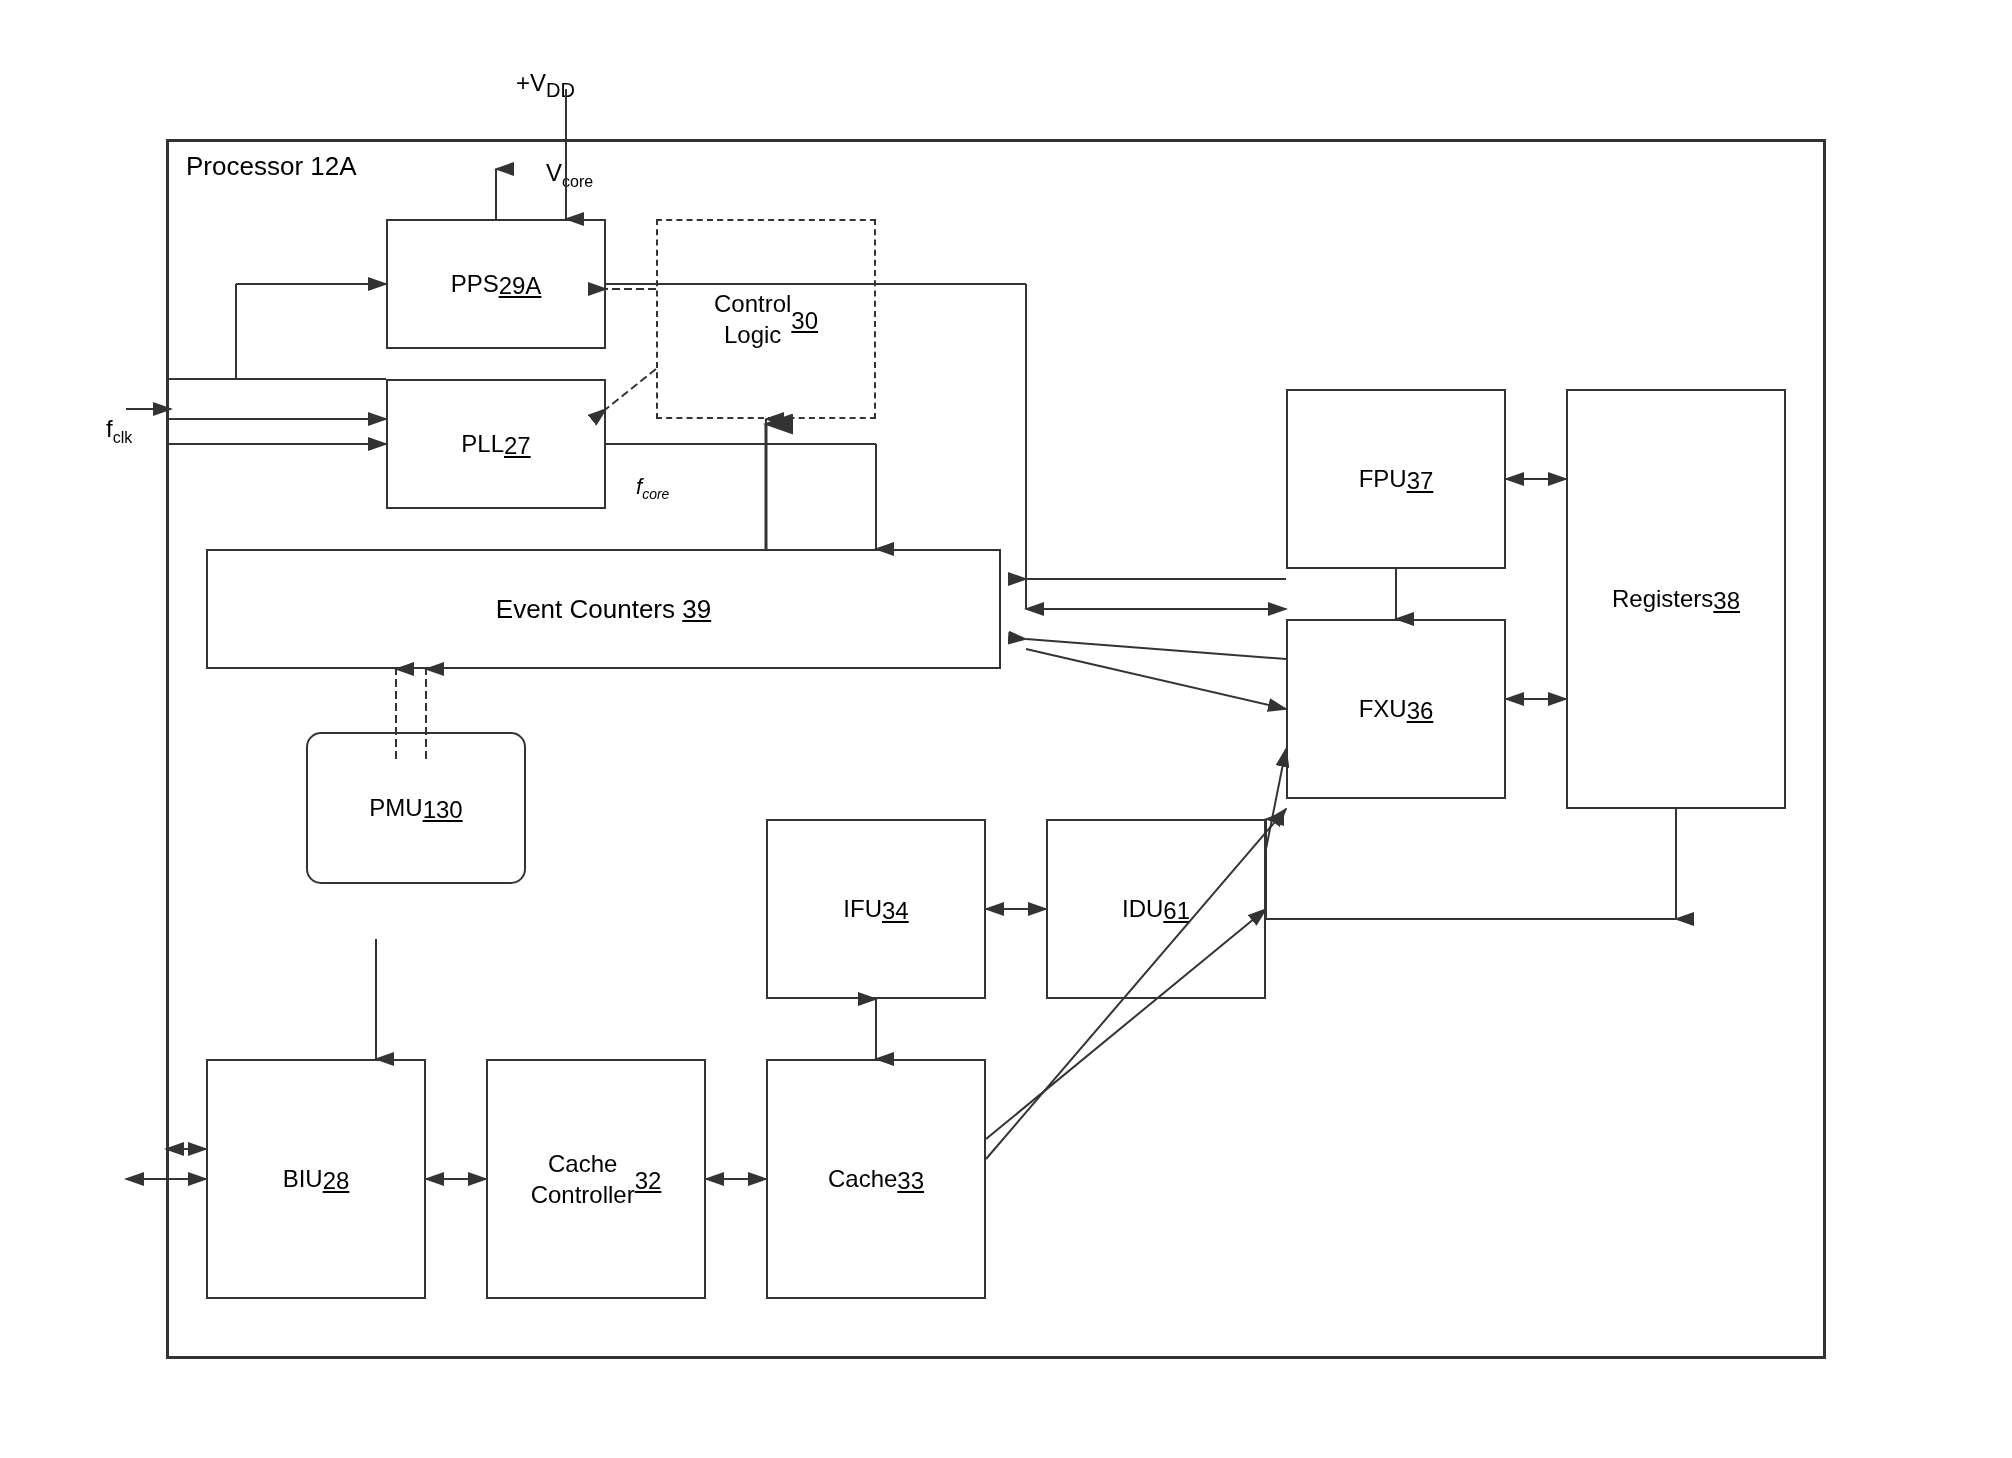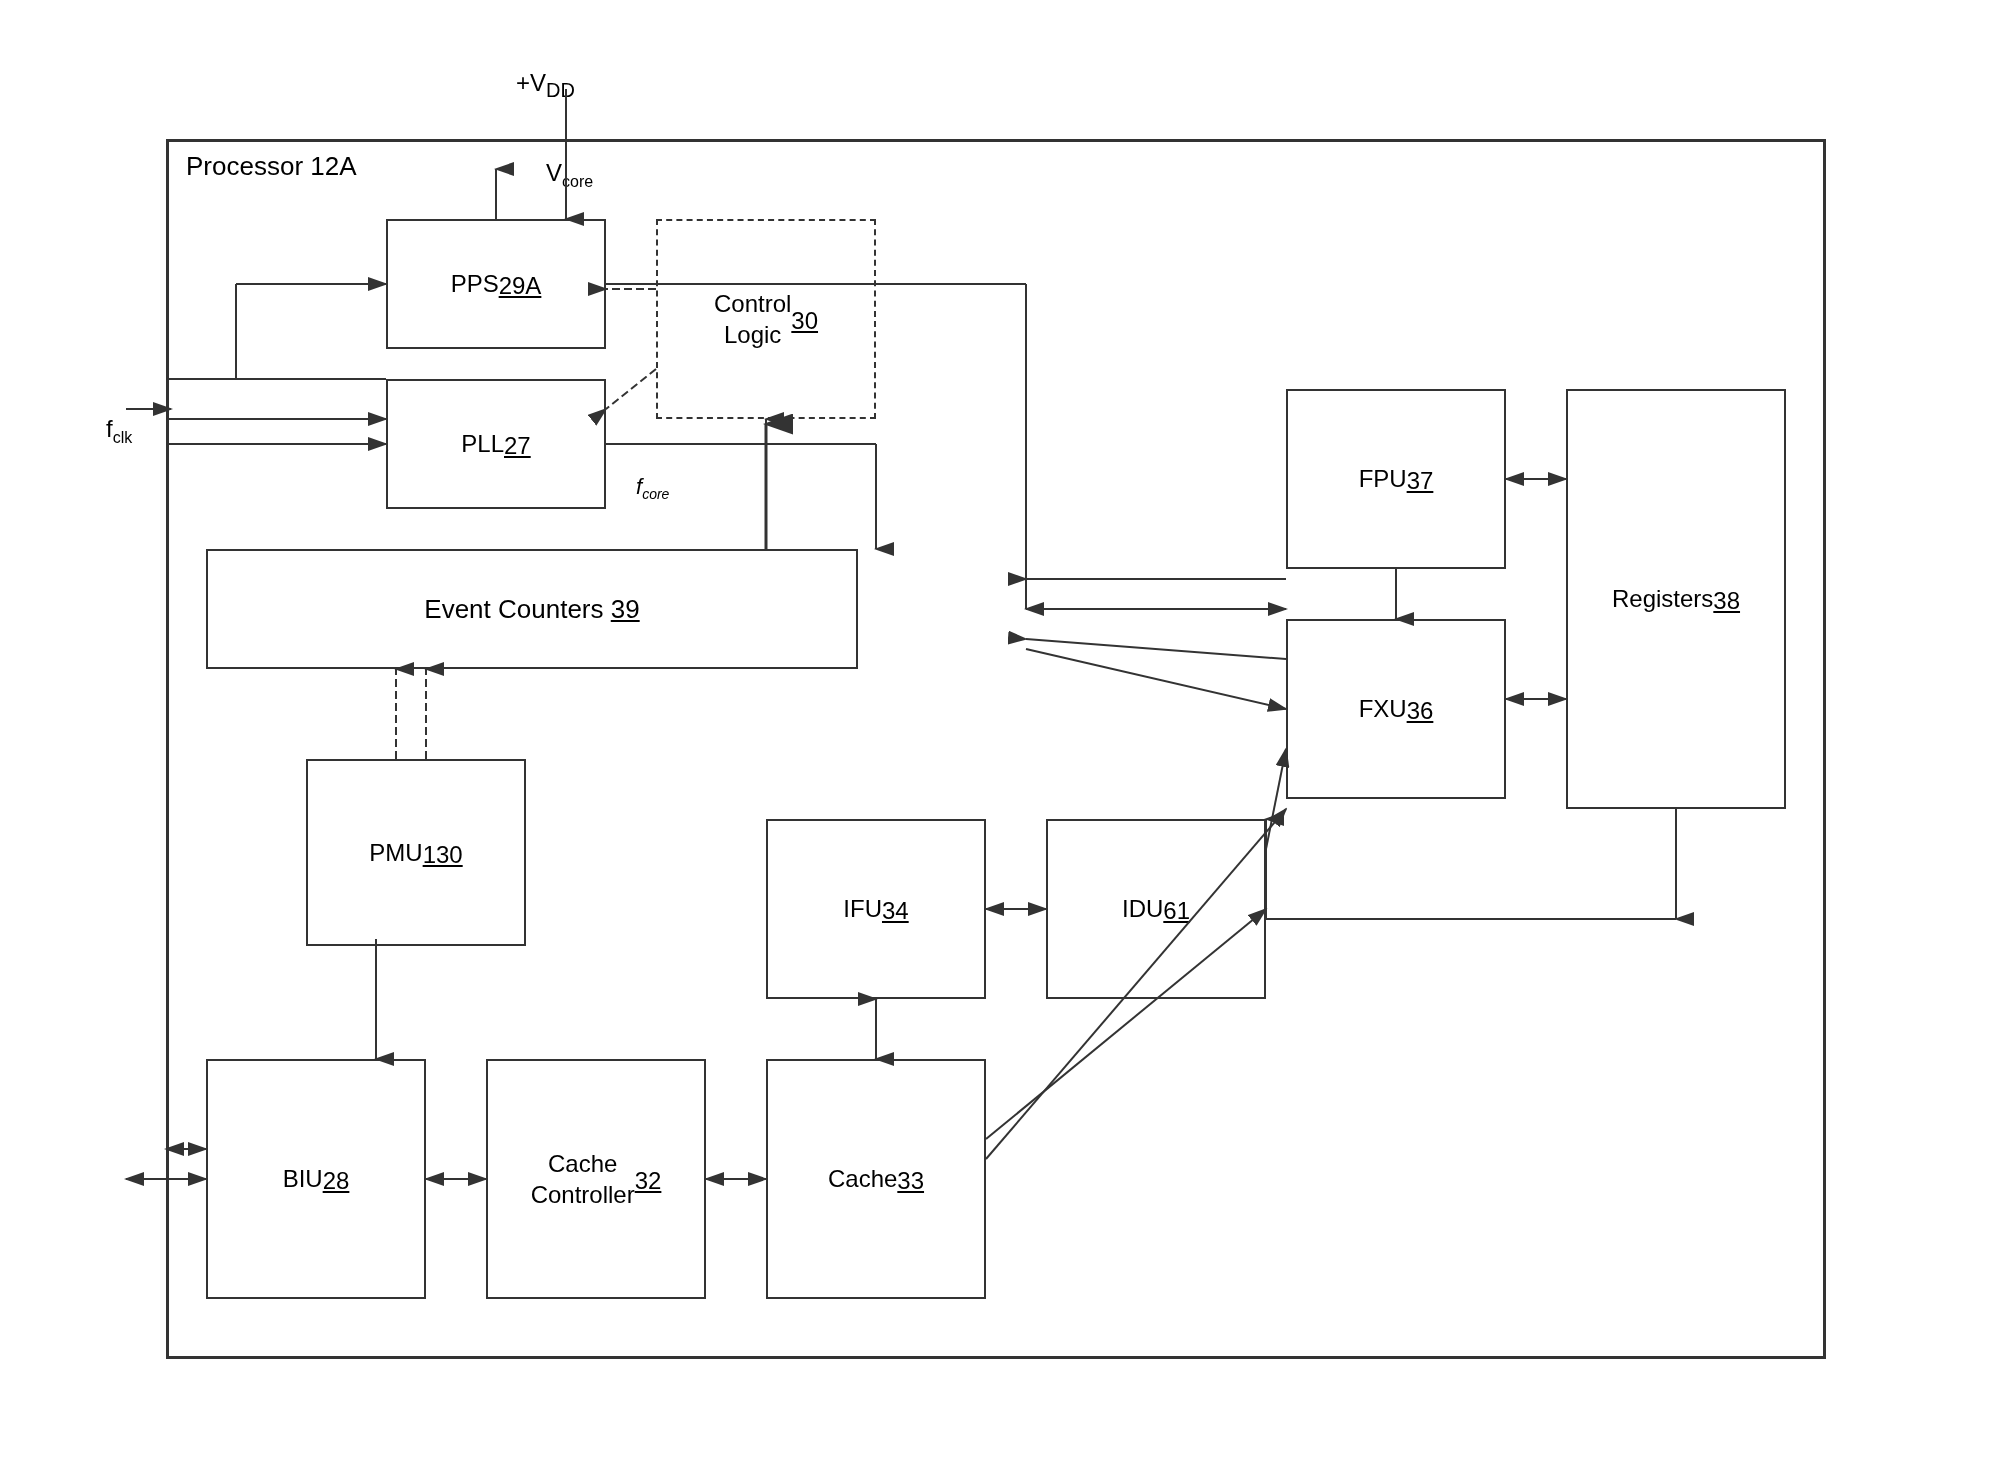--- a/index.html
+++ b/index.html
@@ -157,25 +157,25 @@
     <div class="block" style="left:280px; top:320px; width:220px; height:130px;">
       <span class="block-label">PLL</span>
       <span class="block-num">27</span>
     </div>
 
     <div class="block-dashed" style="left:550px; top:160px; width:220px; height:200px;">
       <span class="block-label">Control<br>Logic</span>
       <span class="block-num">30</span>
     </div>
 
-    <div class="block" style="left:100px; top:490px; width:652px; height:120px;">
+    <div class="block" style="left:100px; top:490px; width:795px; height:120px;">
       <span style="font-size:26px;">Event Counters <span style="text-decoration:underline;">39</span></span>
     </div>
 
-    <div class="block" style="left:200px; top:700px; width:220px; height:187px;">
+    <div class="block" style="left:200px; top:673px; width:220px; height:152px;border-radius:15px;">
       <span class="block-label">PMU</span>
       <span class="block-num">130</span>
     </div>
 
     <div class="block" style="left:100px; top:1000px; width:220px; height:240px;">
       <span class="block-label">BIU</span>
       <span class="block-num">28</span>
     </div>
 
     <div class="block" style="left:380px; top:1000px; width:220px; height:240px;">

